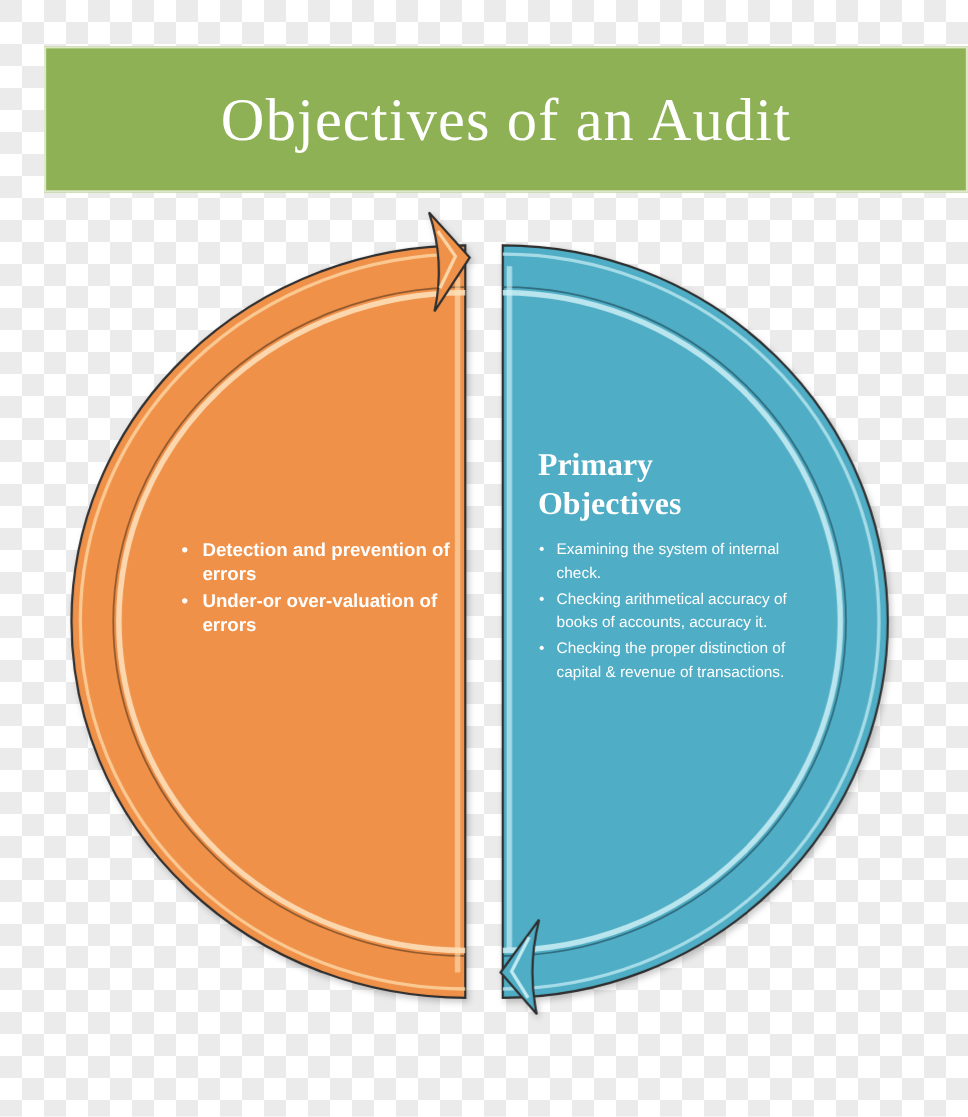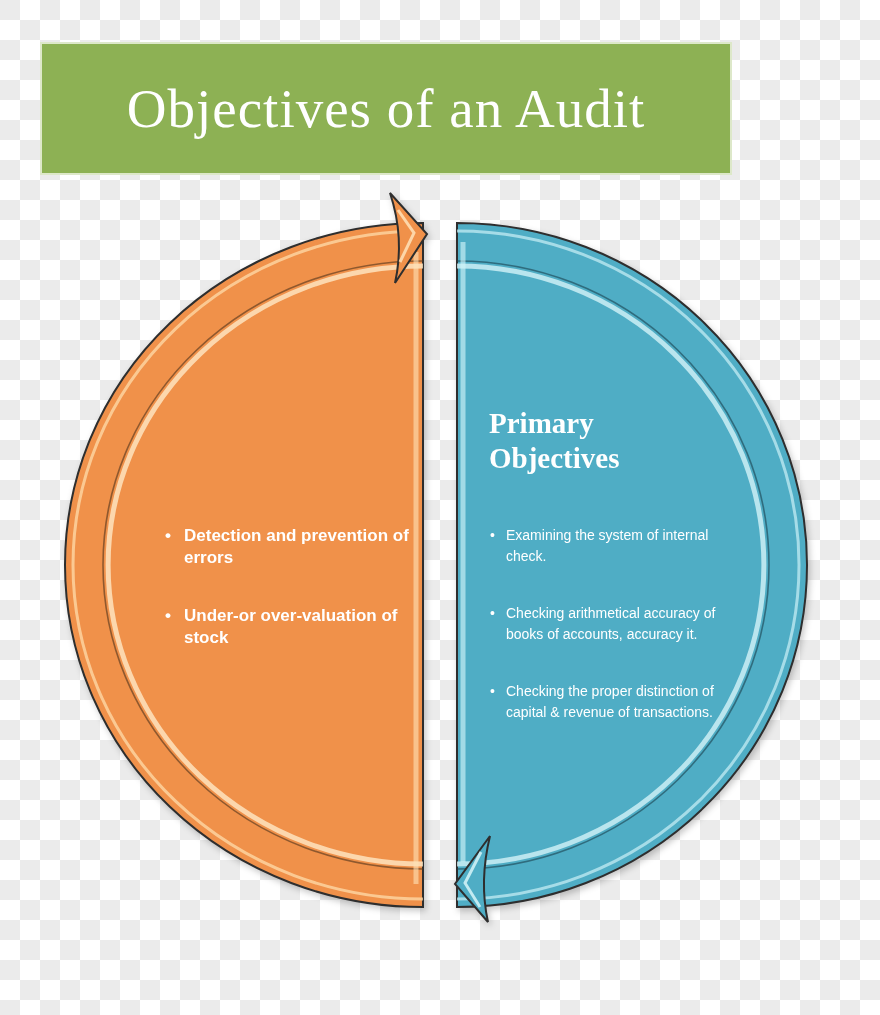--- a/index.html
+++ b/index.html
@@ -8,41 +8,41 @@
     font-family:"Liberation Sans","DejaVu Sans",sans-serif;
   }
   
   .canvas{
     position:absolute;left:0;top:0;width:880px;height:1015px;
     background:repeating-conic-gradient(#ffffff 0% 25%, #ebebeb 0% 50%);
     background-size:40px 40px;
   }
   
   .banner{
-    position:absolute;left:40px;top:42px;width:692px;height:133px;
+    position:absolute;left:40px;top:42px;width:840px;height:133px;
     background:#8db154;border:2px solid #dde8c9;box-sizing:border-box;
     display:flex;align-items:center;justify-content:center;
   }
   .banner-title{
     font-family:"Liberation Serif","DejaVu Serif",serif;
     font-size:55px;color:#ffffff;letter-spacing:1px;white-space:nowrap;
   }
   
   svg.diagram{position:absolute;left:0;top:0;}
   
   .half-title{
     position:absolute;color:#ffffff;font-weight:bold;
     font-size:29px;line-height:35px;
   }
   .half-title.left{left:165px;top:406px;width:250px;}
   .half-title.right{left:489px;top:406px;width:240px;font-family:Liberation Serif, serif;}
   .bullets{position:absolute;color:#ffffff;}
   .bullets.left{left:164px;top:489px;width:248px;font-size:17px;font-weight:bold;line-height:22px;}
   .bullets.right{left:489px;top:489px;width:252px;font-size:14px;font-weight:normal;line-height:21px;}
-  .bullet-item{position:relative;padding-left:20px;margin-bottom:3px;margin-top:36px;}
+  .bullet-item{position:relative;padding-left:20px;margin-bottom:3px;}
   .bullets.right .bullet-item{padding-left:17px;}
   .bullet-item::before{
     content:"\2022";position:absolute;left:1px;top:0;
   }
 </style>
 </head>
 <body>
 
 <div class="canvas">
 
@@ -78,21 +78,21 @@
         <line x1="463" y1="242" x2="463" y2="862" stroke="#cff3f8" stroke-width="5" opacity="0.65"></line>
 
         <path d="M 490 836 L 455 884 L 488 922 Q 479 881 490 836 Z" stroke="#2e2e2e" stroke-width="2" fill="#4FADC5"></path>
         <path d="M 481 852 L 465 883 L 480 907" fill="none" stroke="#d6f4f8" stroke-width="3" opacity="0.85"></path>
       </g>
     </g>
   </svg>
 
   <div class="bullets left">
     <div class="bullet-item">Detection and prevention of errors</div>
-    <div class="bullet-item">Under-or over-valuation of stock</div>
+    <div class="bullet-item">Under-or over-valuation of errors</div>
   </div>
 
   <div class="half-title right">Primary Objectives</div>
   <div class="bullets right">
     <div class="bullet-item">Examining the system of internal check.</div>
     <div class="bullet-item">Checking arithmetical accuracy of books of accounts, accuracy it.</div>
     <div class="bullet-item">Checking the proper distinction of capital &amp; revenue of transactions.</div>
   </div>
 
 </div>

